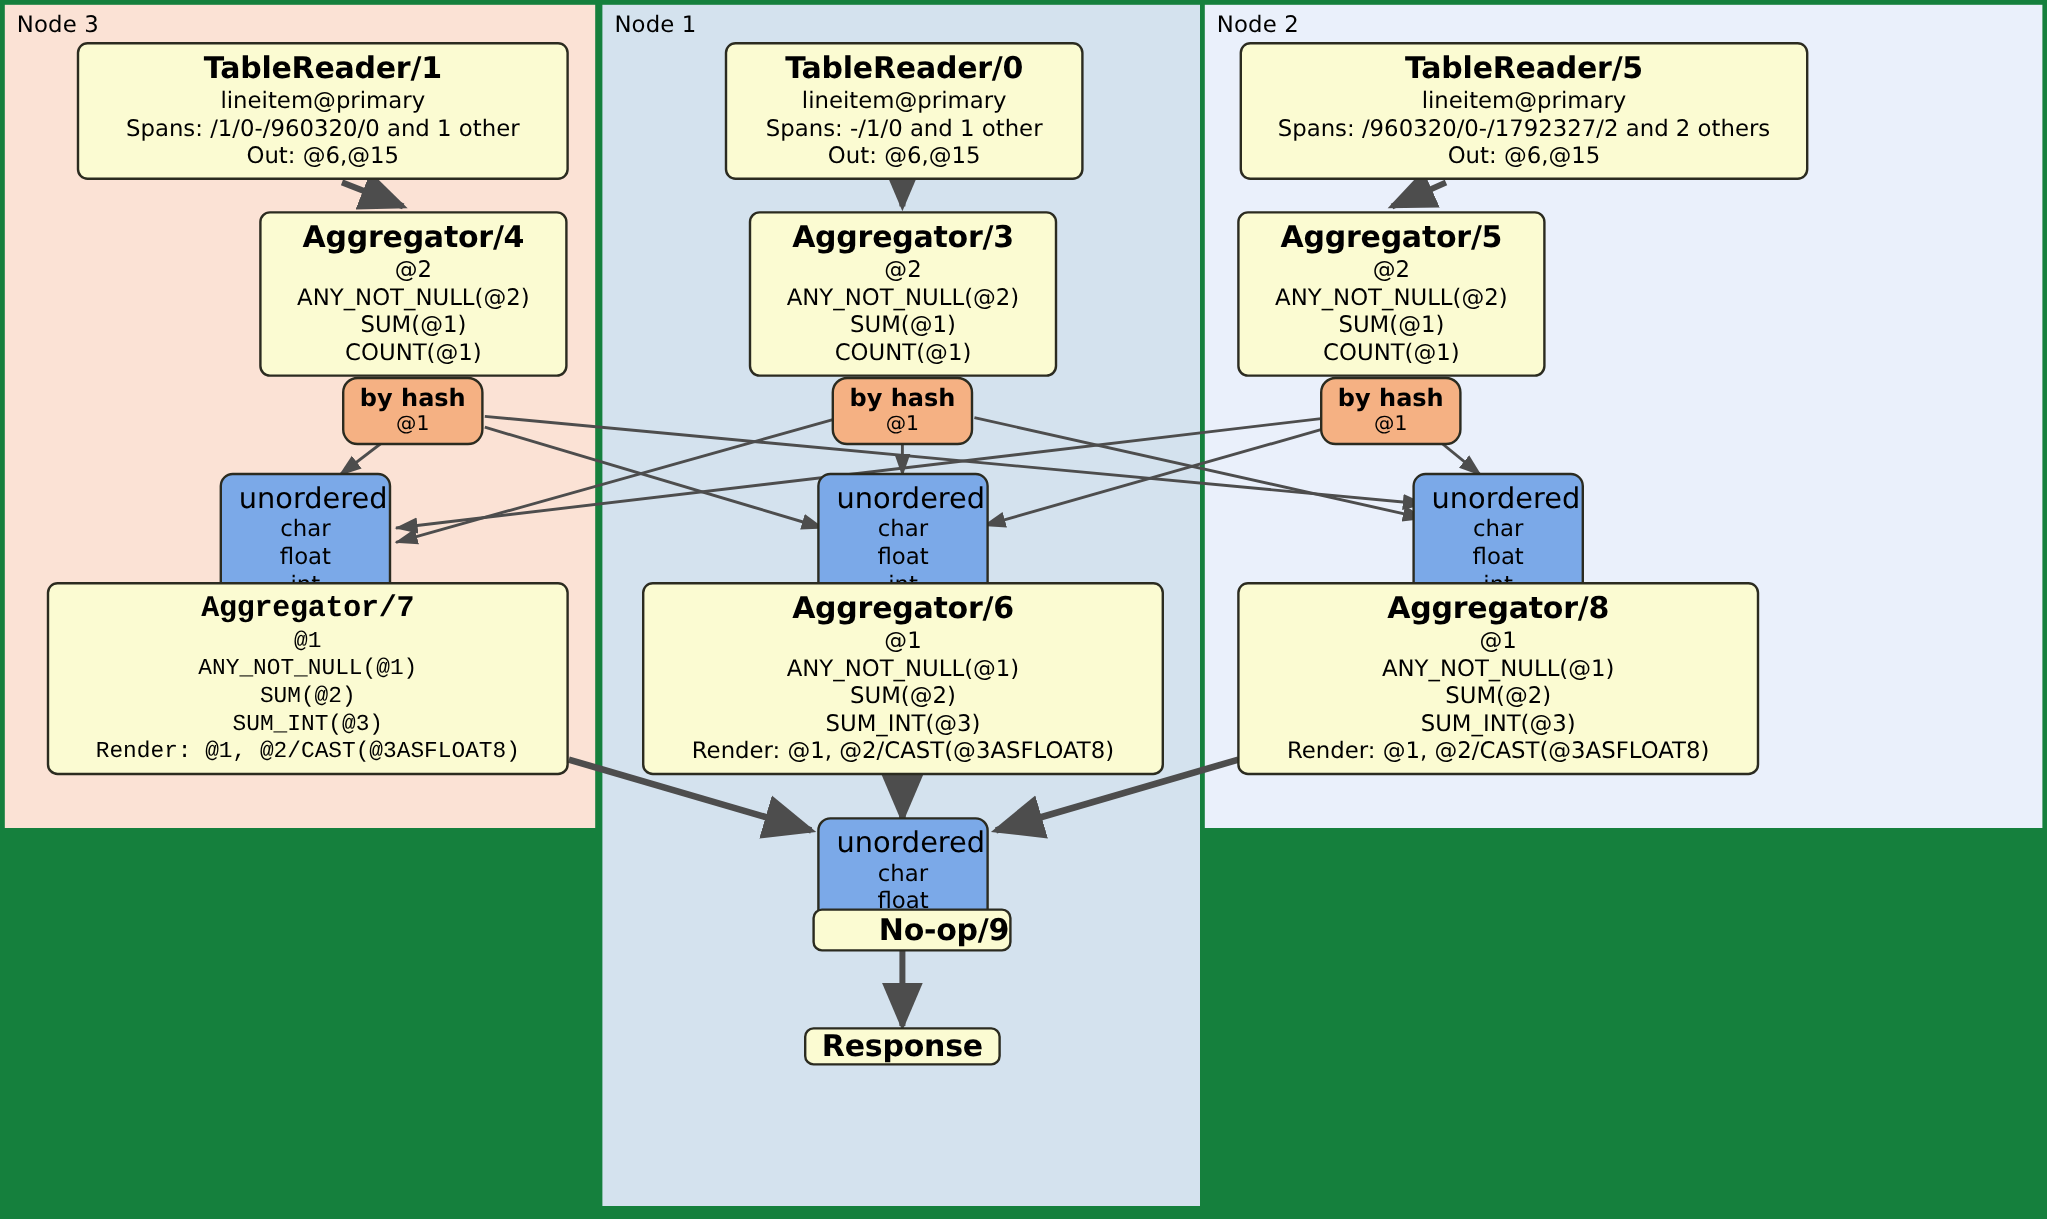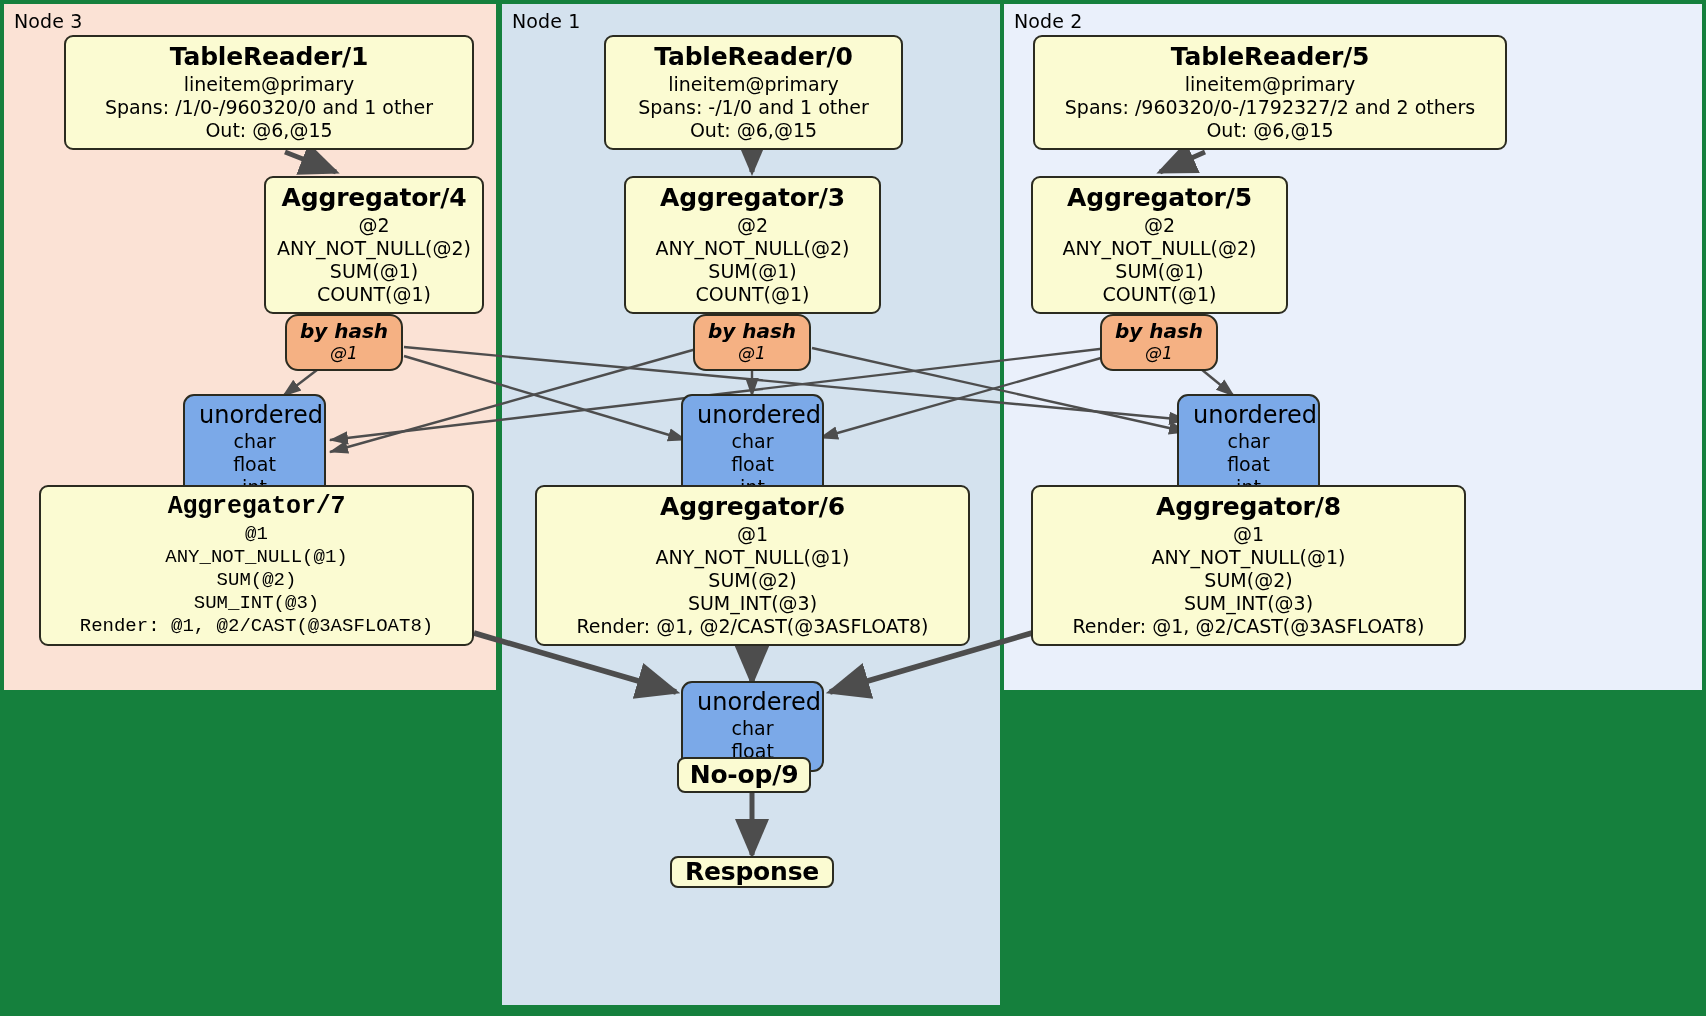--- a/index.html
+++ b/index.html
@@ -57,21 +57,20 @@
     font-size: 25px;
     letter-spacing: -0.2px;
     margin-bottom: 1px;
   }
   .proc .row { font-size: 19px; }
   .router {
     background: #f5b183;
     border: 2px solid #2b2b20;
     border-radius: 13px;
     padding: 3px 12px 5px 12px;
-    font-style: italic;
   }
   .router .title { font-weight: bold; font-size: 20px; }
   .router .row { font-size: 17px; }
   .receiver {
     background: #7ba9e8;
     border: 2px solid #2b2b20;
     border-radius: 11px;
     padding: 5px 14px 7px 14px;
   }
   .receiver .title { font-weight: normal; font-size: 24px; }
@@ -163,21 +162,21 @@
     <div class="row">Out: @6,@15</div>
   </div>
 
   <div class="nodebox proc" style="left:1033px; top:35px; width:474px;">
     <div class="title">TableReader/5</div>
     <div class="row">lineitem@primary</div>
     <div class="row">Spans: /960320/0-/1792327/2 and 2 others</div>
     <div class="row">Out: @6,@15</div>
   </div>
 
-  <div class="nodebox proc" style="left:216px; top:176px; width:220px;margin-left:48px;">
+  <div class="nodebox proc" style="left:216px; top:176px; width:257px;">
     <div class="title">Aggregator/4</div>
     <div class="row">@2</div>
     <div class="row">ANY_NOT_NULL(@2)</div>
     <div class="row">SUM(@1)</div>
     <div class="row">COUNT(@1)</div>
   </div>
 
   <div class="nodebox proc" style="left:624px; top:176px; width:257px;">
     <div class="title">Aggregator/3</div>
     <div class="row">@2</div>
@@ -256,21 +255,21 @@
     <div class="row">SUM_INT(@3)</div>
     <div class="row">Render: @1, @2/CAST(@3ASFLOAT8)</div>
   </div>
 
   <div class="nodebox receiver" style="left:681px; top:681px; width:143px;">
     <div class="title">unordered</div>
     <div class="row">char</div>
     <div class="row">float</div>
   </div>
 
-  <div class="nodebox simple" style="left:677px; top:757px; width:134px; height:36px;">
+  <div class="nodebox simple" style="left:677px; top:757px; width:166px; height:36px;justify-content:flex-end;">
     <div class="title">No-op/9</div>
   </div>
 
   <div class="nodebox simple" style="left:670px; top:856px; width:164px; height:32px;">
     <div class="title">Response</div>
   </div>
 
 </div>
 
 </body></html>

